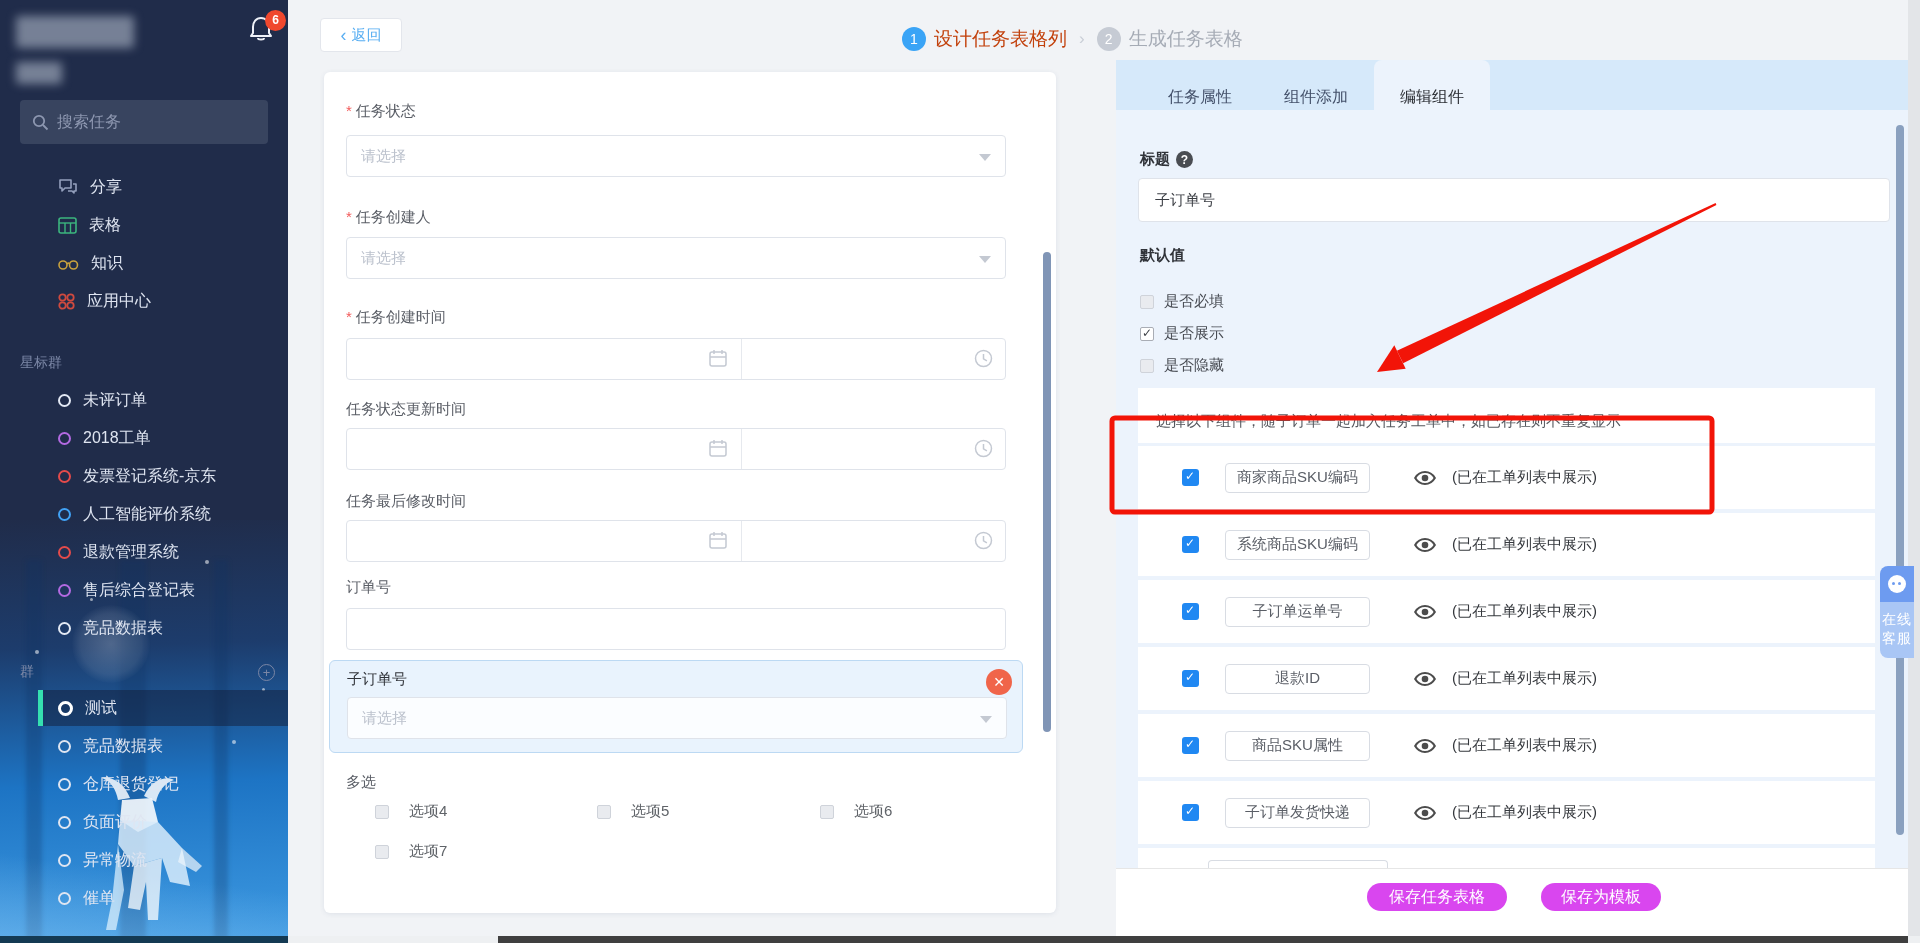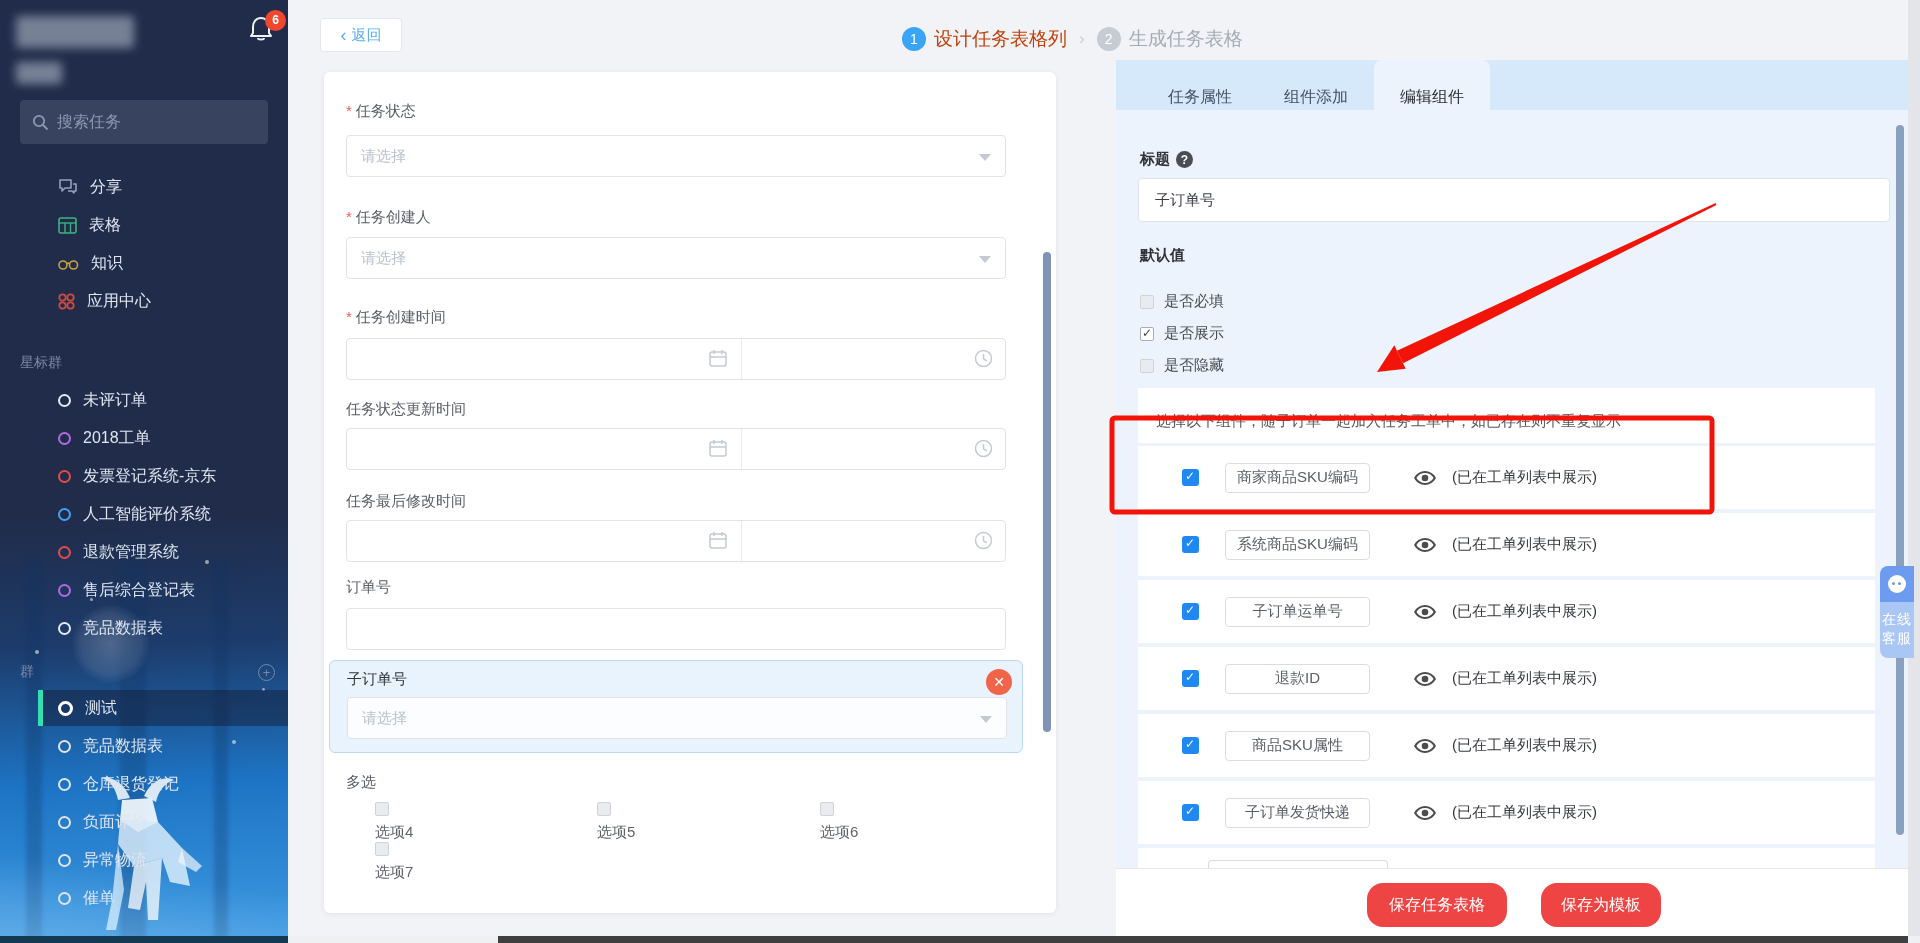--- a/index.html
+++ b/index.html
@@ -61,21 +61,21 @@
   .inp .caret { position:absolute; right:14px; top:18px; width:0; height:0; border-left:6px solid transparent;
     border-right:6px solid transparent; border-top:7px solid #c4c9d2; }
   .dt { position:absolute; left:22px; width:660px; height:42px; border:1px solid #dfe3ea; border-radius:4px; background:#fff; }
   .dt .div { position:absolute; left:394px; top:0; width:1px; height:40px; background:#e6e9ee; }
   .dt svg { position:absolute; top:10px; }
   .sub-card { position:absolute; left:5px; top:588px; width:694px; height:93px; background:#e9f3fd; border:1px solid #bcd9f3; border-radius:6px; }
   .sub-card .sc-label { position:absolute; left:17px; top:9px; font-size:15px; color:#303339; }
   .close-btn { position:absolute; right:10px; top:8px; width:26px; height:26px; border-radius:50%; background:#f0654a;
     color:#fff; font-size:14px; font-weight:bold; text-align:center; line-height:26px; cursor:pointer; }
   .sub-card .inp { top:36px; left:17px; background:#fbfdff; }
-  .multi-cb { position:absolute; display:flex; align-items:flex-start; gap:7px; font-size:15px; color:#5f6368; cursor:pointer;flex-direction:column; }
+  .multi-cb { position:absolute; display:flex; align-items:center; gap:20px; font-size:15px; color:#5f6368; cursor:pointer; }
   .cb-g { width:14px; height:14px; background:#e9ebef; border:1px solid #cfd3da; border-radius:2px; }
   .card-scroll { position:absolute; right:5px; top:180px; width:8px; height:480px; background:#8095b6; border-radius:4px; }
 
   
   .panel { position:absolute; left:1116px; top:60px; width:792px; height:883px; background:#ecf3fc; }
   .tabbar { position:absolute; left:0; top:0; width:792px; height:50px; background:#d6e9fa; display:flex; padding-left:26px; }
   .tab { height:50px; line-height:50px; padding:12px 26px; font-size:16px; color:#44516a; cursor:pointer; }
   .tab.active { background:#ecf3fc; border-radius:8px 8px 0 0; color:#2c2f35; position:relative; }
   .p-label { position:absolute; left:24px; font-size:15px; font-weight:bold; color:#303339; display:flex; align-items:center; gap:6px; }
   .help { width:17px; height:17px; border-radius:50%; background:#4a4d52; color:#fff; font-size:12px; font-weight:bold;
@@ -91,21 +91,21 @@
   .comp-row { position:absolute; left:22px; width:737px; height:63px; background:#fff; display:flex; align-items:center; }
   .cb-blue { width:17px; height:17px; background:#2088f2; border-radius:3px; margin-left:44px; position:relative; flex:0 0 auto; }
   .cb-blue::after { content:"✓"; position:absolute; left:3px; top:0px; color:#fff; font-size:12px; font-weight:bold; }
   .pill { width:145px; height:30px; border:1px solid #d8dce3; border-radius:4px; background:#fff; margin-left:26px;
     font-size:15px; color:#5a5e66; display:flex; align-items:center; justify-content:center; }
   .eye-wrap { margin-left:44px; flex:0 0 auto; display:flex; }
   .comp-note { margin-left:16px; font-size:15px; color:#35383d; }
   .row-partial { position:absolute; left:22px; top:788px; width:737px; height:20px; background:#fff; overflow:hidden; }
   .row-partial .pill-top { position:absolute; left:70px; top:12px; width:180px; height:10px; border:1px solid #d8dce3; border-bottom:none; border-radius:4px 4px 0 0; }
   .p-footer { position:absolute; left:0; top:808px; width:792px; height:75px; background:#fff; border-top:1px solid #e6e6e6; }
-  .btn-green { position:absolute; top:14px; height:44px; border-radius:16px; background:#ef4444; color:#fff; font-size:16px;
+  .btn-green { position:absolute; top:14px; height:28px; border-radius:16px; background:#d946ef; color:#fff; font-size:16px;
     display:flex; align-items:center; justify-content:center; cursor:pointer; }
   .btn-save { left:251px; width:140px; }
   .btn-tpl { left:425px; width:120px; }
   .panel-scroll { position:absolute; left:780px; top:65px; width:8px; height:710px; background:#8aa0bf; border-radius:4px; }
 
   
   .page-track { position:absolute; left:1908px; top:0; width:12px; height:943px; background:#e3e5e8; z-index:6; }
   .service { position:absolute; left:1880px; top:566px; z-index:8; cursor:pointer; }
   .svc-icon { width:34px; height:36px; background:#6d9bf0; border-radius:8px 0 0 0; display:flex; align-items:center; justify-content:center; }
   .svc-bubble { width:18px; height:18px; background:#fff; border-radius:50%; position:relative; }

